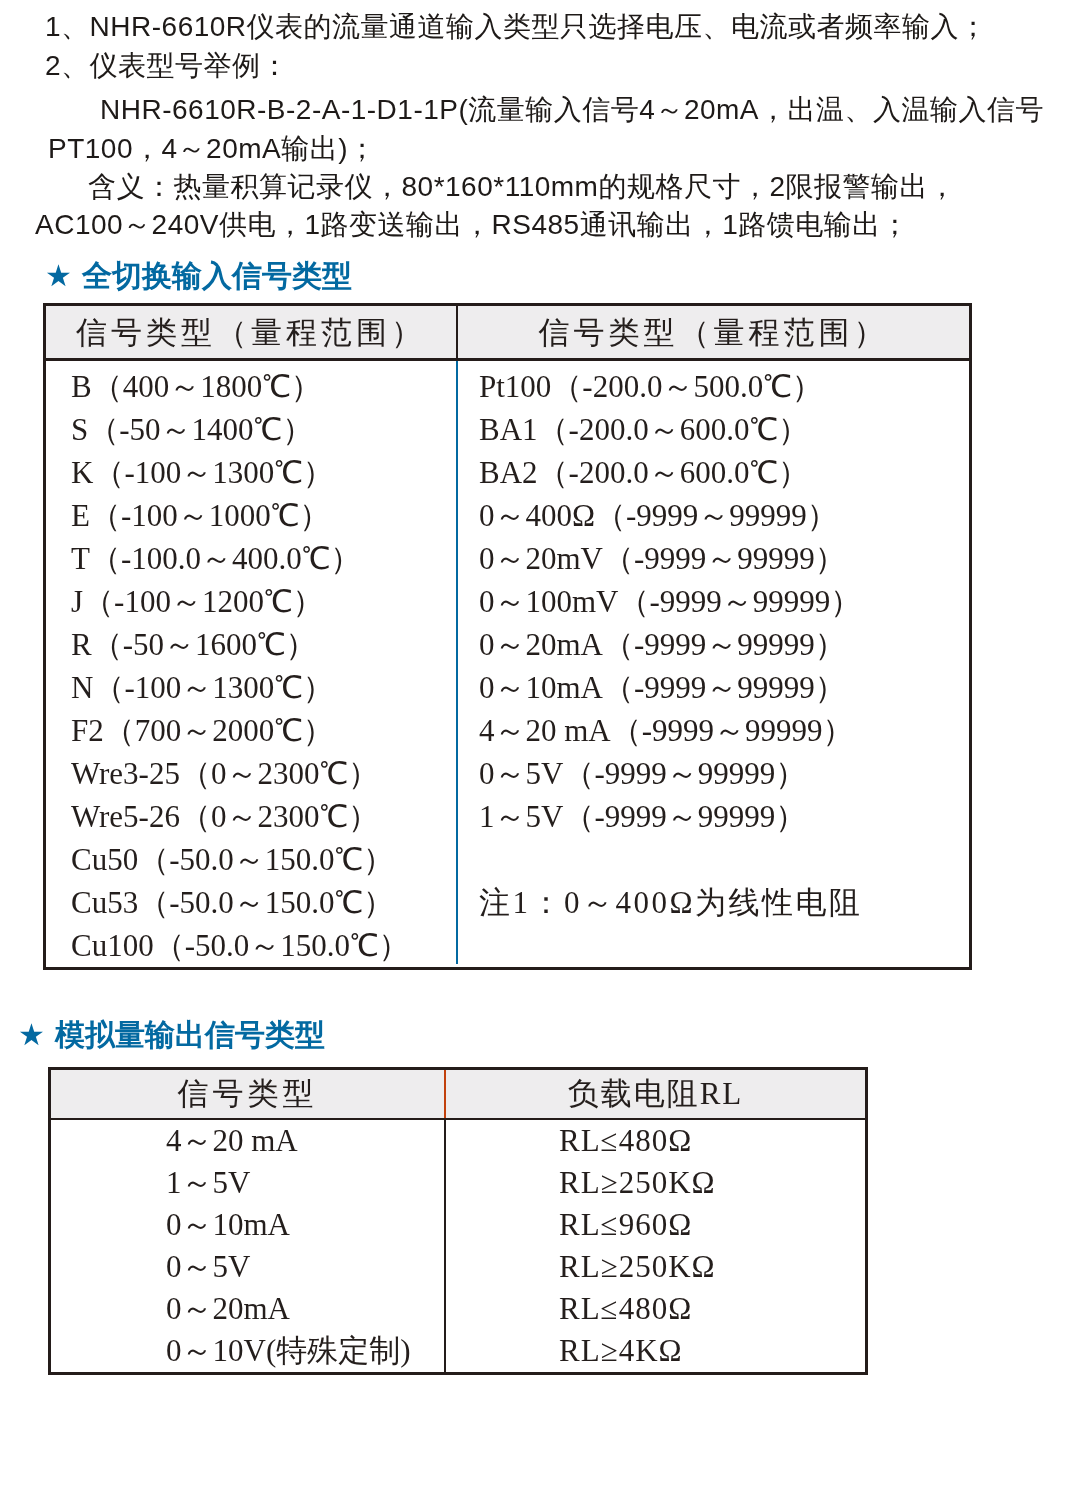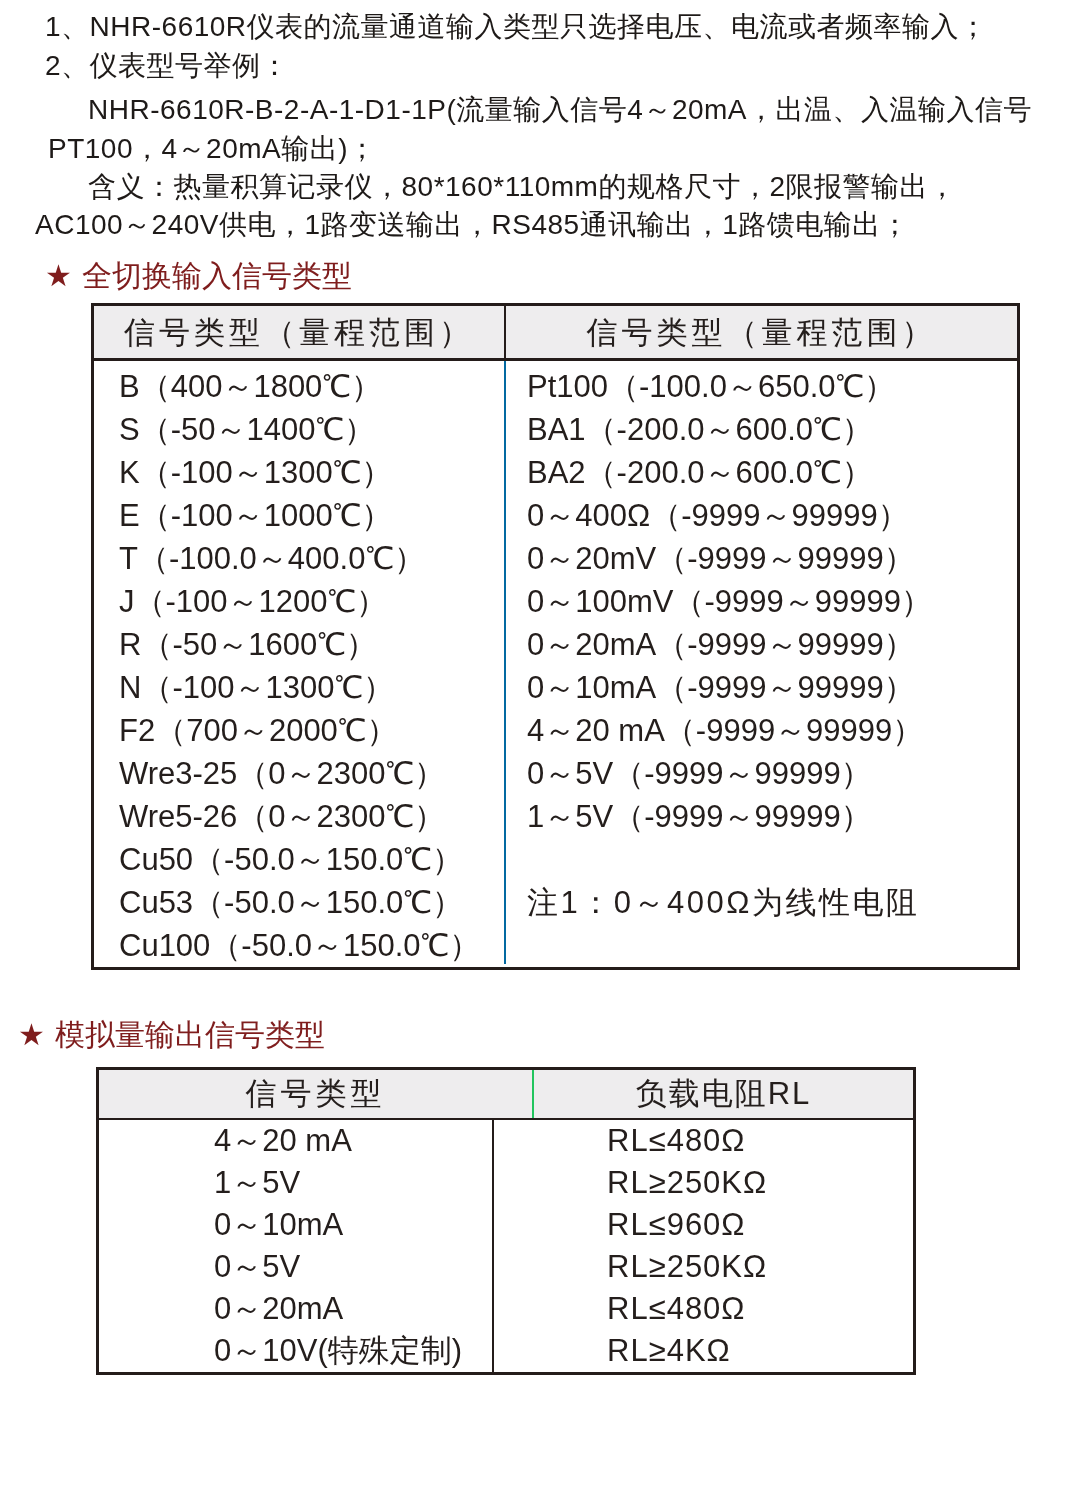--- a/index.html
+++ b/index.html
@@ -18,34 +18,33 @@
     font-weight:500;
     letter-spacing:0.5px;
     white-space:nowrap;
     color:#1e1a18;
   }
   
   .heading{
     position:absolute;
     font-family:"Liberation Sans","DejaVu Sans",sans-serif;
     font-size:30px;
-    font-weight:400;
-    color:#7f1d1d;
+    font-weight:700;
+    color:#0369a1;
     white-space:nowrap;
   }
   .heading .star{font-size:30px;margin-right:10px;}
   
   .tbl{
     position:absolute;
     box-sizing:border-box;
     border:3px solid #241c1a;
-    font-family:Liberation Sans, sans-serif;
+    font-family:Liberation Serif, serif;
     color:#241e1c;
     background:#ffffff;
-    margin-left:48px;
   }
   .tbl-header{
     display:flex;
     background:#eeedee;
     box-sizing:border-box;
     border-bottom:3px solid #241c1a;
   }
   .hcell{
     box-sizing:border-box;
     text-align:center;
@@ -66,40 +65,40 @@
   .t1-col.right{flex:1;padding-left:21px;}
   .t1-line{
     height:43px;line-height:43px;
     font-size:31px;white-space:nowrap;overflow:hidden;
   }
   .t1-line.note{letter-spacing:2.5px;}
   
   .table2{left:48px;top:1067px;width:820px;height:308px;}
   .table2 .tbl-header{height:50px;border-bottom:2px solid #241c1a;}
   .table2 .hcell{line-height:48px;}
-  .table2 .hcell.sig{width:435px;border-right:2px solid #22c55e;}
+  .table2 .hcell.sig{width:395px;border-right:2px solid #c2410c;}
   .table2 .hcell.load{flex:1;letter-spacing:2px;}
   .t2-row{display:flex;height:42.1px;}
   .t2-cell{
     box-sizing:border-box;
     line-height:42.1px;
     font-size:31px;
     white-space:nowrap;overflow:hidden;
   }
   .t2-cell.sig{width:395px;border-right:2px solid #241c1a;padding-left:115px;}
   .t2-cell.load{flex:1;padding-left:113px;letter-spacing:1px;}
 </style>
 </head>
 <body>
 
 <div class="page">
 
   <div class="intro-line" style="left:45px;top:8px">1、NHR-6610R仪表的流量通道输入类型只选择电压、电流或者频率输入；</div>
   <div class="intro-line" style="left:45px;top:47px">2、仪表型号举例：</div>
-  <div class="intro-line" style="left:88px;top:91px">NHR-6610R-B-2-A-1-D1-1P(流量输入信号4～20mA，出温、入温输入信号</div>
+  <div class="intro-line" style="left:100px;top:91px">NHR-6610R-B-2-A-1-D1-1P(流量输入信号4～20mA，出温、入温输入信号</div>
   <div class="intro-line" style="left:48px;top:130px">PT100，4～20mA输出)；</div>
   <div class="intro-line" style="left:88px;top:168px">含义：热量积算记录仪，80*160*110mm的规格尺寸，2限报警输出，</div>
   <div class="intro-line" style="left:35px;top:206px">AC100～240V供电，1路变送输出，RS485通讯输出，1路馈电输出；</div>
 
   <div class="heading" style="left:45px;top:256px">
     <span class="star">★</span><span>全切换输入信号类型</span>
   </div>
 
   <div class="tbl table1">
     <div class="tbl-header">
@@ -117,21 +116,21 @@
         <div class="t1-line">R（-50～1600℃）</div>
         <div class="t1-line">N（-100～1300℃）</div>
         <div class="t1-line">F2（700～2000℃）</div>
         <div class="t1-line">Wre3-25（0～2300℃）</div>
         <div class="t1-line">Wre5-26（0～2300℃）</div>
         <div class="t1-line">Cu50（-50.0～150.0℃）</div>
         <div class="t1-line">Cu53（-50.0～150.0℃）</div>
         <div class="t1-line">Cu100（-50.0～150.0℃）</div>
       </div>
       <div class="t1-col right">
-        <div class="t1-line">Pt100（-100.0～650.0℃）</div>
+        <div class="t1-line">Pt100（-200.0～500.0℃）</div>
         <div class="t1-line">BA1（-200.0～600.0℃）</div>
         <div class="t1-line">BA2（-200.0～600.0℃）</div>
         <div class="t1-line">0～400Ω（-9999～99999）</div>
         <div class="t1-line">0～20mV（-9999～99999）</div>
         <div class="t1-line">0～100mV（-9999～99999）</div>
         <div class="t1-line">0～20mA（-9999～99999）</div>
         <div class="t1-line">0～10mA（-9999～99999）</div>
         <div class="t1-line">4～20 mA（-9999～99999）</div>
         <div class="t1-line">0～5V（-9999～99999）</div>
         <div class="t1-line">1～5V（-9999～99999）</div>

